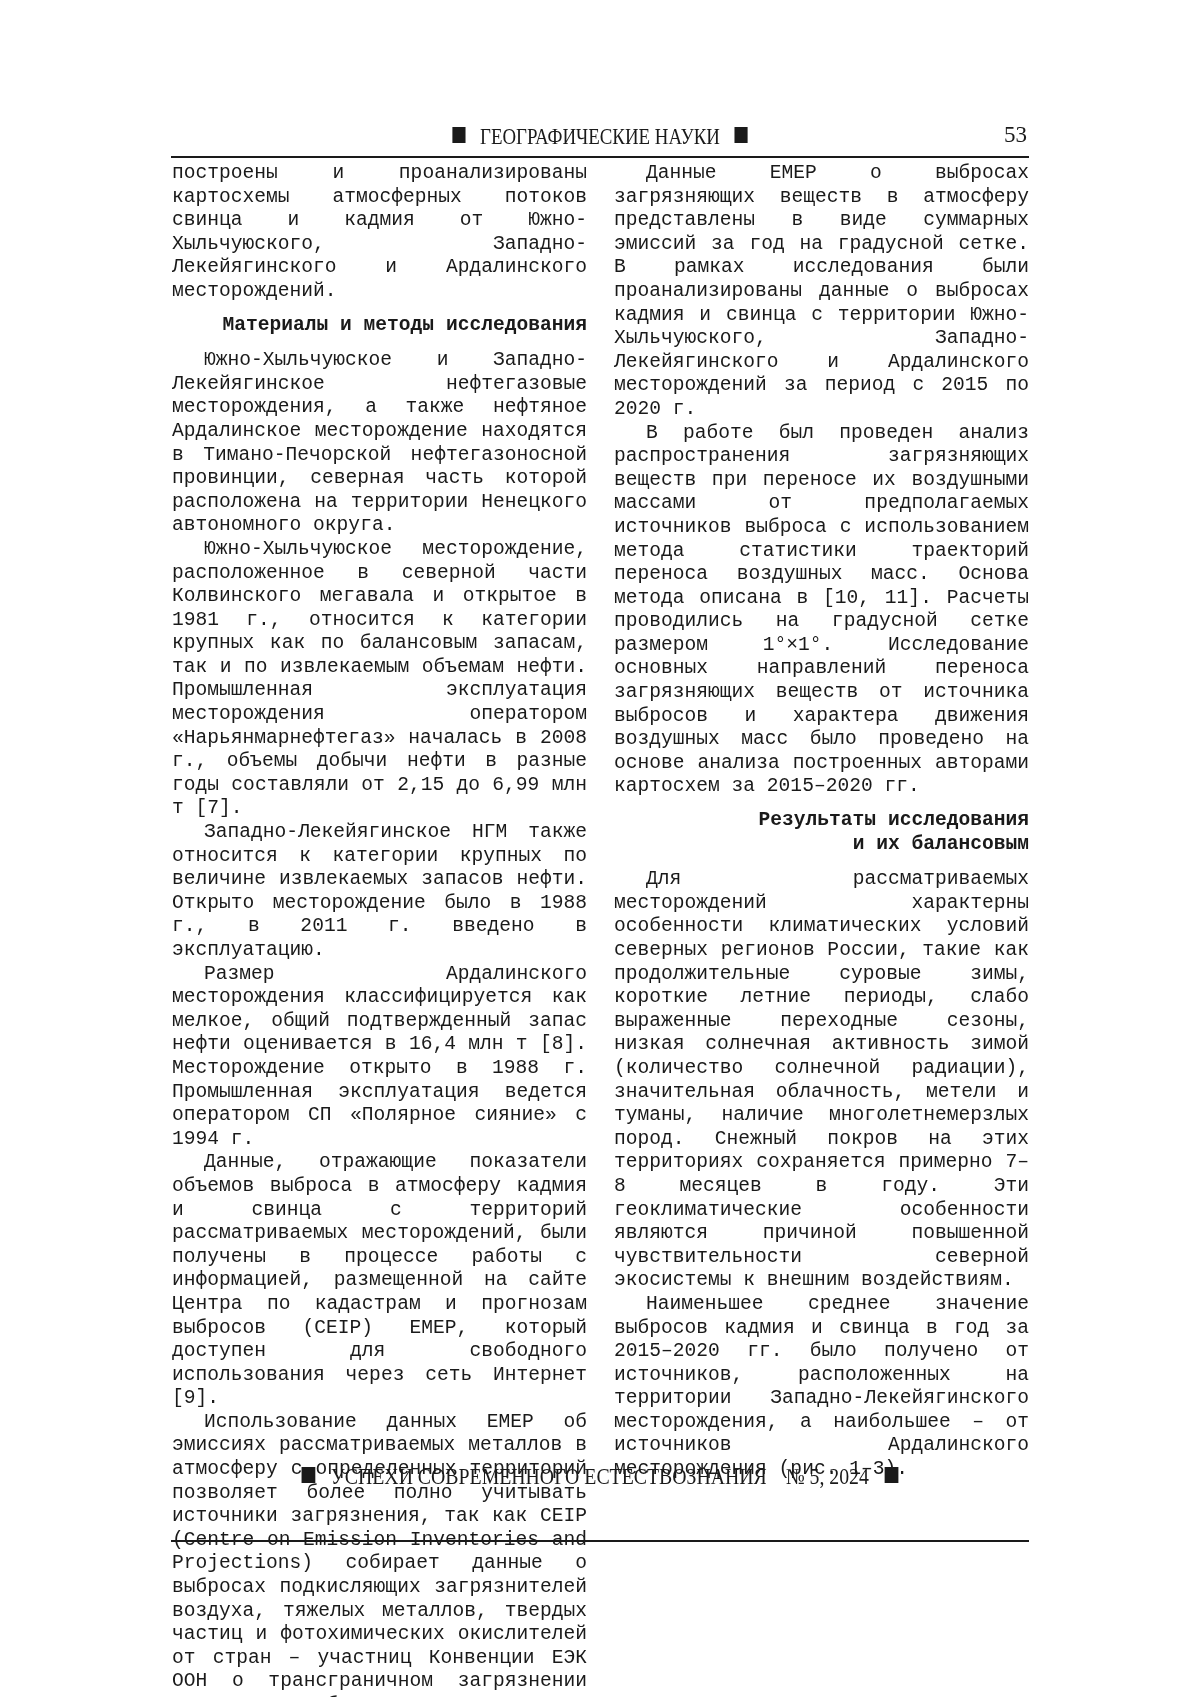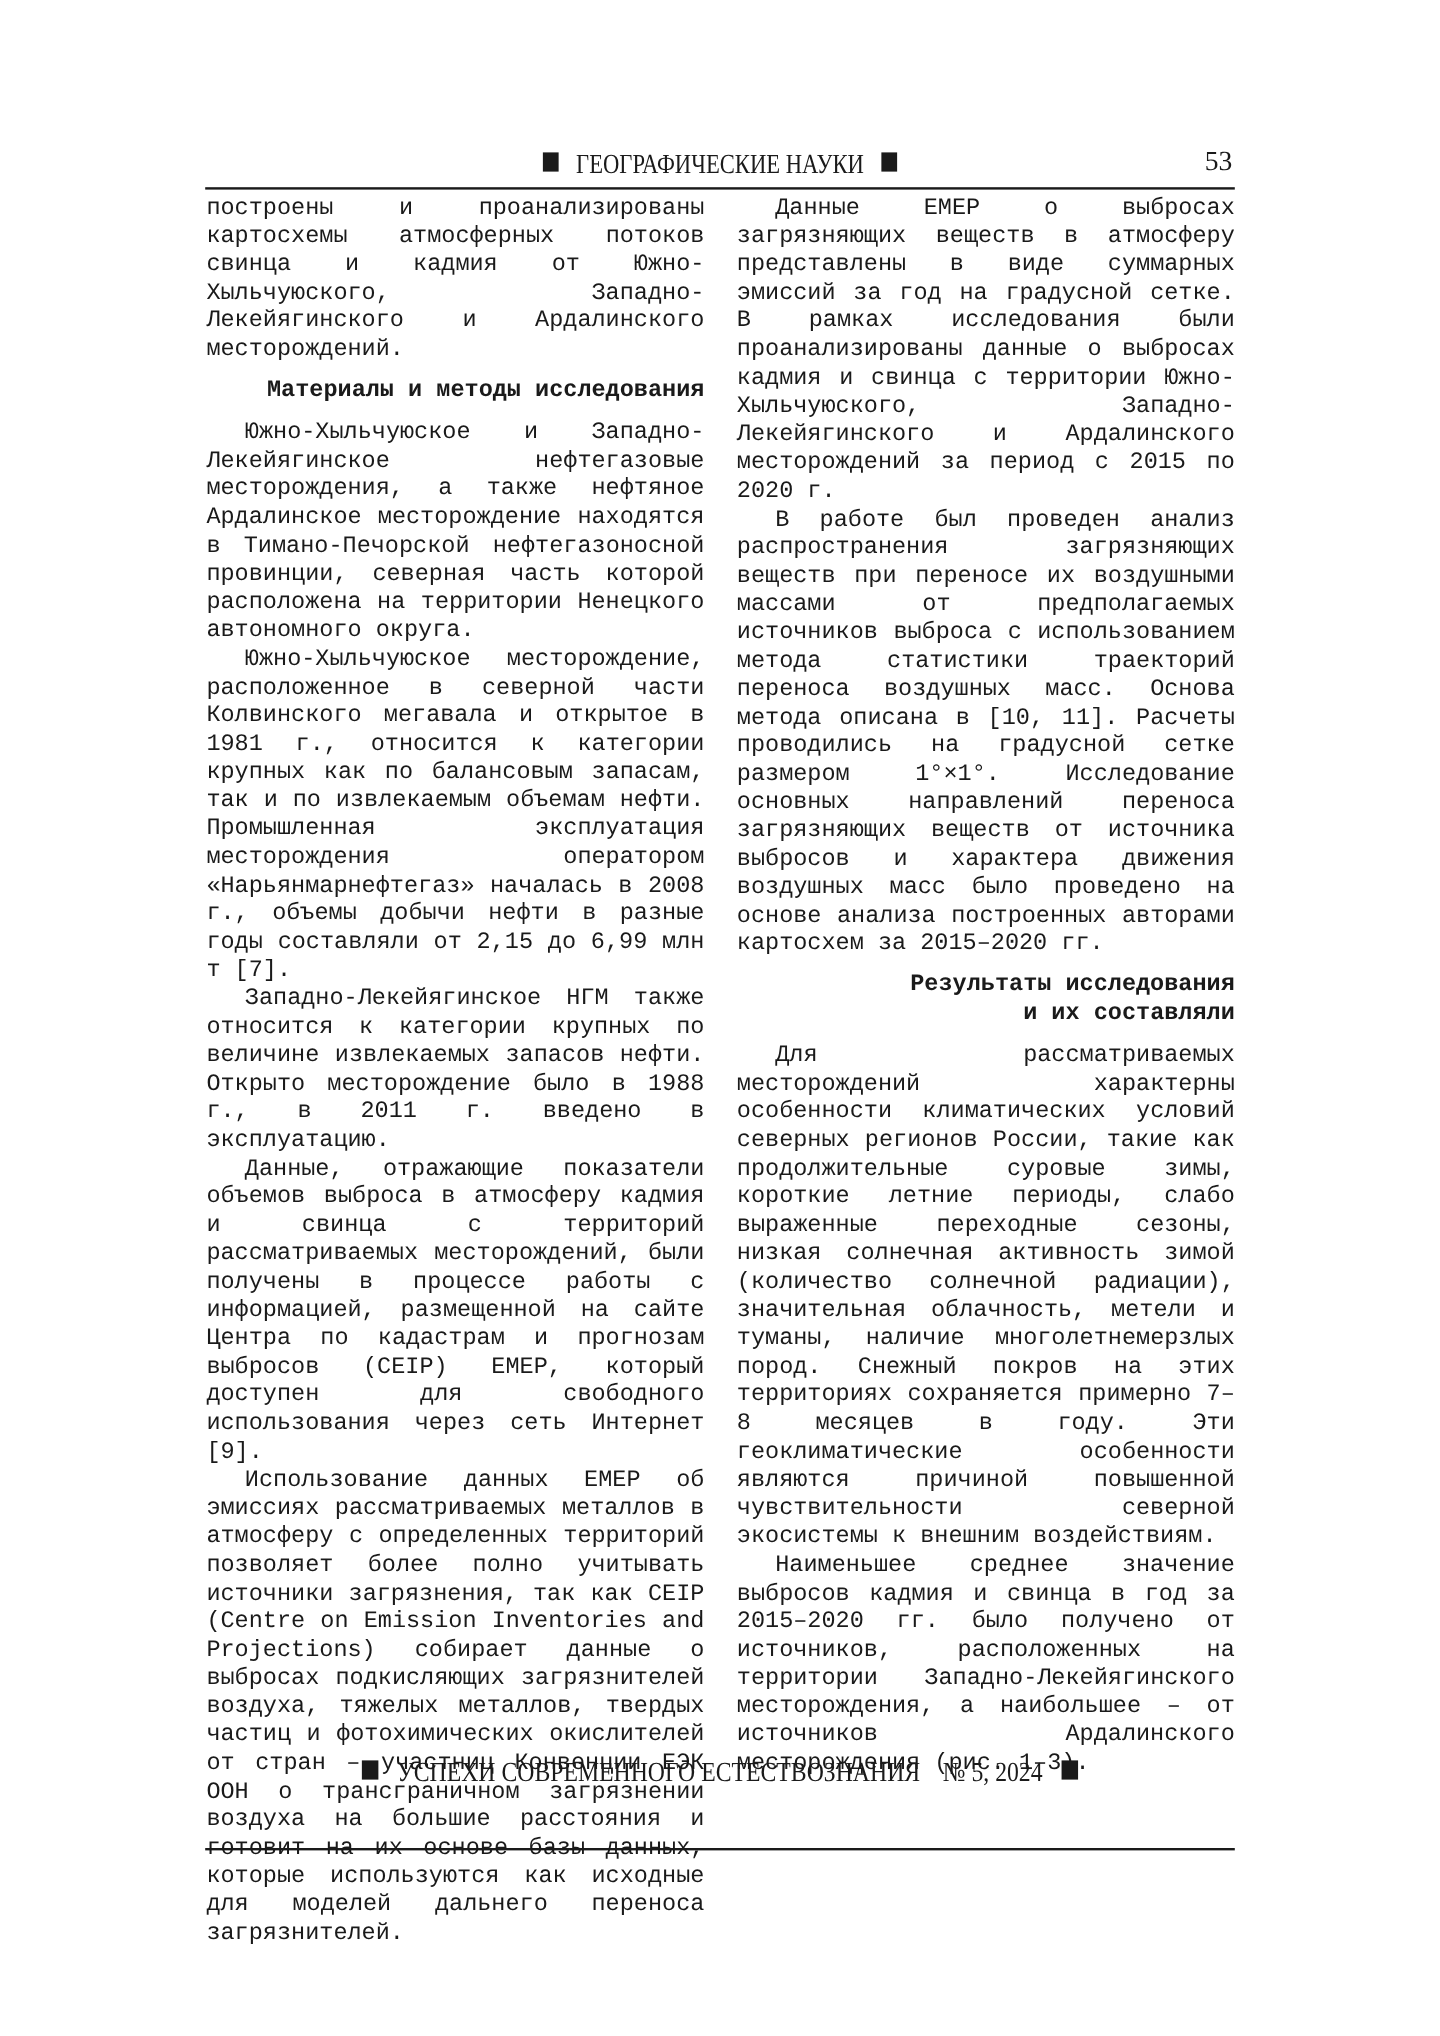--- a/index.html
+++ b/index.html
@@ -31,30 +31,31 @@
   <div class="page-number">53</div>
 </header>
 <div class="rule top"></div>
 
 <div class="col left">
   <p>построены и проанализированы картосхемы атмосферных потоков свинца и кадмия от Южно-Хыльчуюского, Западно-Лекейягинского и Ардалинского месторождений.</p>
   <h2>Материалы и методы исследования</h2>
   <p class="ind">Южно-Хыльчуюское и Западно-Лекейягинское нефтегазовые месторождения, а также нефтяное Ардалинское месторождение находятся в Тимано-Печорской нефтегазоносной провинции, северная часть которой расположена на территории Ненецкого автономного округа.</p>
   <p class="ind">Южно-Хыльчуюское месторождение, расположенное в северной части Колвинского мегавала и открытое в 1981 г., относится к категории крупных как по балансовым запасам, так и по извлекаемым объемам нефти. Промышленная эксплуатация месторождения оператором «Нарьянмарнефтегаз» началась в 2008 г., объемы добычи нефти в разные годы составляли от 2,15 до 6,99 млн т [7].</p>
   <p class="ind">Западно-Лекейягинское НГМ также относится к категории крупных по величине извлекаемых запасов нефти. Открыто месторождение было в 1988 г., в 2011 г. введено в эксплуатацию.</p>
+  <p class="ind">Размер Ардалинского месторождения классифицируется как мелкое, общий подтвержденный запас нефти оценивается в 16,4 млн т [8]. Месторождение открыто в 1988 г. Промышленная эксплуатация ведется оператором СП «Полярное сияние» с 1994 г.</p>
   <p class="ind">Данные, отражающие показатели объемов выброса в атмосферу кадмия и свинца с территорий рассматриваемых месторождений, были получены в процессе работы с информацией, размещенной на сайте Центра по кадастрам и прогнозам выбросов (CEIP) EMEP, который доступен для свободного использования через сеть Интернет [9].</p>
   <p class="ind">Использование данных EMEP об эмиссиях рассматриваемых металлов в атмосферу с определенных территорий позволяет более полно учитывать источники загрязнения, так как CEIP (Centre on Emission Inventories and Projections) собирает данные о выбросах подкисляющих загрязнителей воздуха, тяжелых металлов, твердых частиц и фотохимических окислителей от стран – участниц Конвенции ЕЭК ООН о трансграничном загрязнении воздуха на большие расстояния и готовит на их основе базы данных, которые используются как исходные для моделей дальнего переноса загрязнителей.</p>
 </div>
 
 <div class="col right">
   <p class="ind">Данные EMEP о выбросах загрязняющих веществ в атмосферу представлены в виде суммарных эмиссий за год на градусной сетке. В рамках исследования были проанализированы данные о выбросах кадмия и свинца с территории Южно-Хыльчуюского, Западно-Лекейягинского и Ардалинского месторождений за период с 2015 по 2020 г.</p>
   <p class="ind">В работе был проведен анализ распространения загрязняющих веществ при переносе их воздушными массами от предполагаемых источников выброса с использованием метода статистики траекторий переноса воздушных масс. Основа метода описана в [10, 11]. Расчеты проводились на градусной сетке размером 1°×1°. Исследование основных направлений переноса загрязняющих веществ от источника выбросов и характера движения воздушных масс было проведено на основе анализа построенных авторами картосхем за 2015–2020 гг.</p>
   <h2>
     <span>Результаты исследования</span><br>
-    <span>и их составляли</span>
+    <span>и их балансовым</span>
   </h2>
   <p class="ind">Для рассматриваемых месторождений характерны особенности климатических условий северных регионов России, такие как продолжительные суровые зимы, короткие летние периоды, слабо выраженные переходные сезоны, низкая солнечная активность зимой (количество солнечной радиации), значительная облачность, метели и туманы, наличие многолетнемерзлых пород. Снежный покров на этих территориях сохраняется примерно 7–8 месяцев в году. Эти геоклиматические особенности являются причиной повышенной чувствительности северной экосистемы к внешним воздействиям.</p>
   <p class="ind">Наименьшее среднее значение выбросов кадмия и свинца в год за 2015–2020 гг. было получено от источников, расположенных на территории Западно-Лекейягинского месторождения, а наибольшее – от источников Ардалинского месторождения (рис. 1–3).</p>
 </div>
 
 <div class="rule bottom"></div>
 <footer class="page-footer">
   <div class="footer-inner">
     <span class="sq"></span><span>УСПЕХИ СОВРЕМЕННОГО ЕСТЕСТВОЗНАНИЯ</span><span class="issue">№ 5, 2024</span><span class="sq"></span>
   </div>

